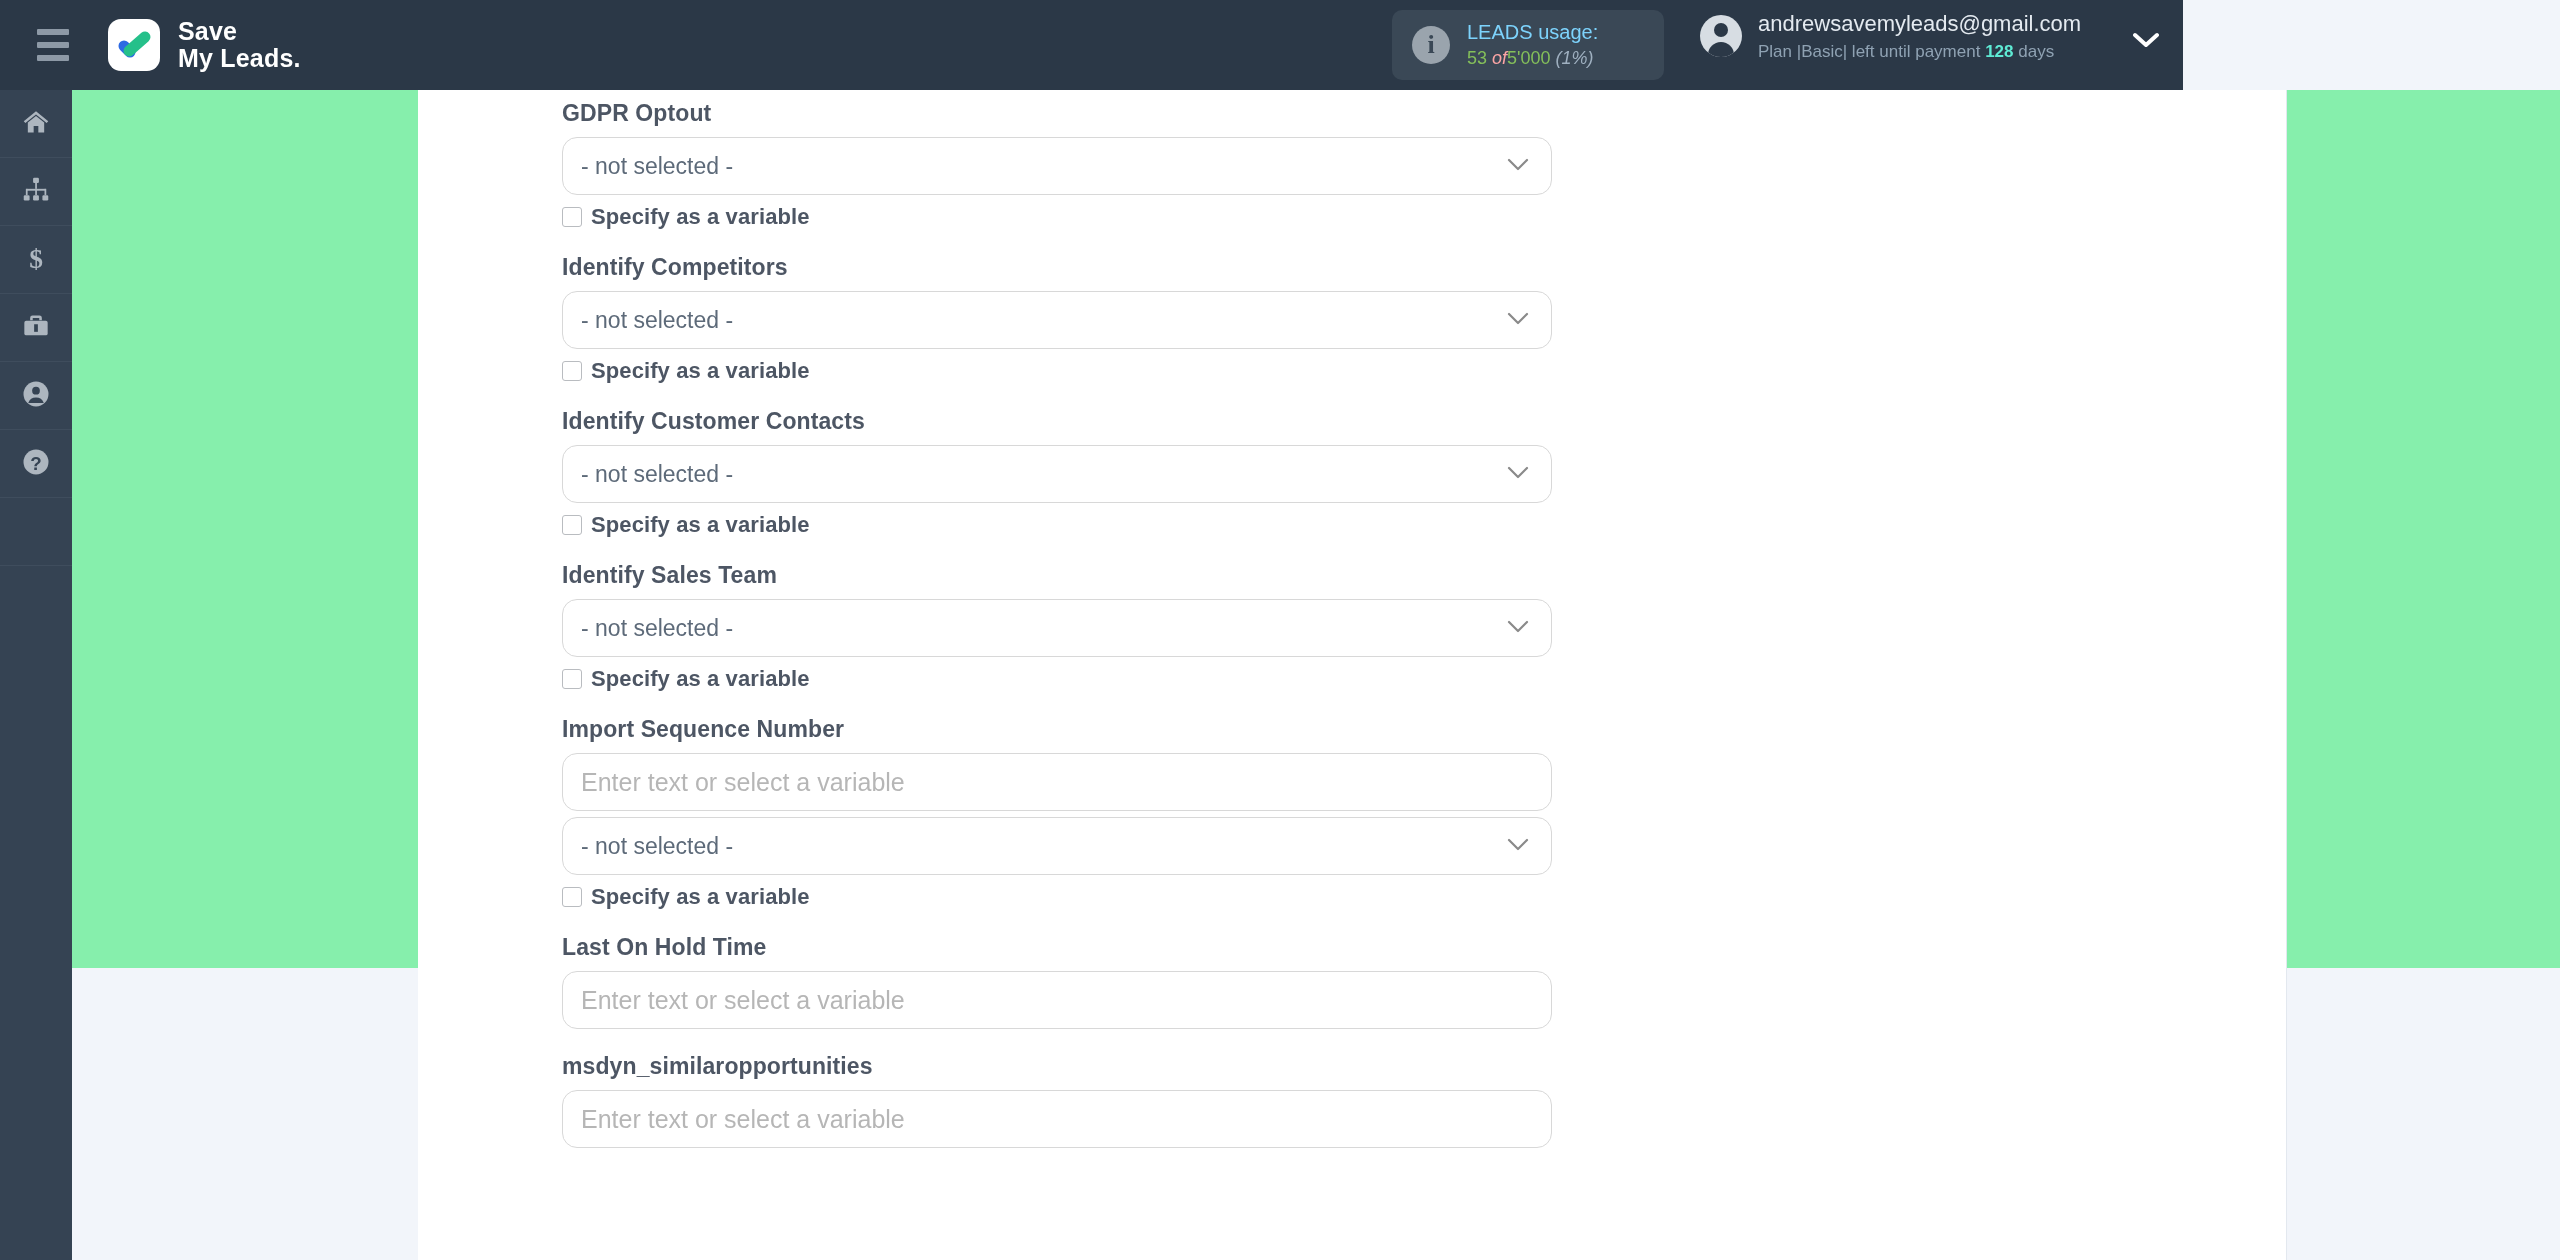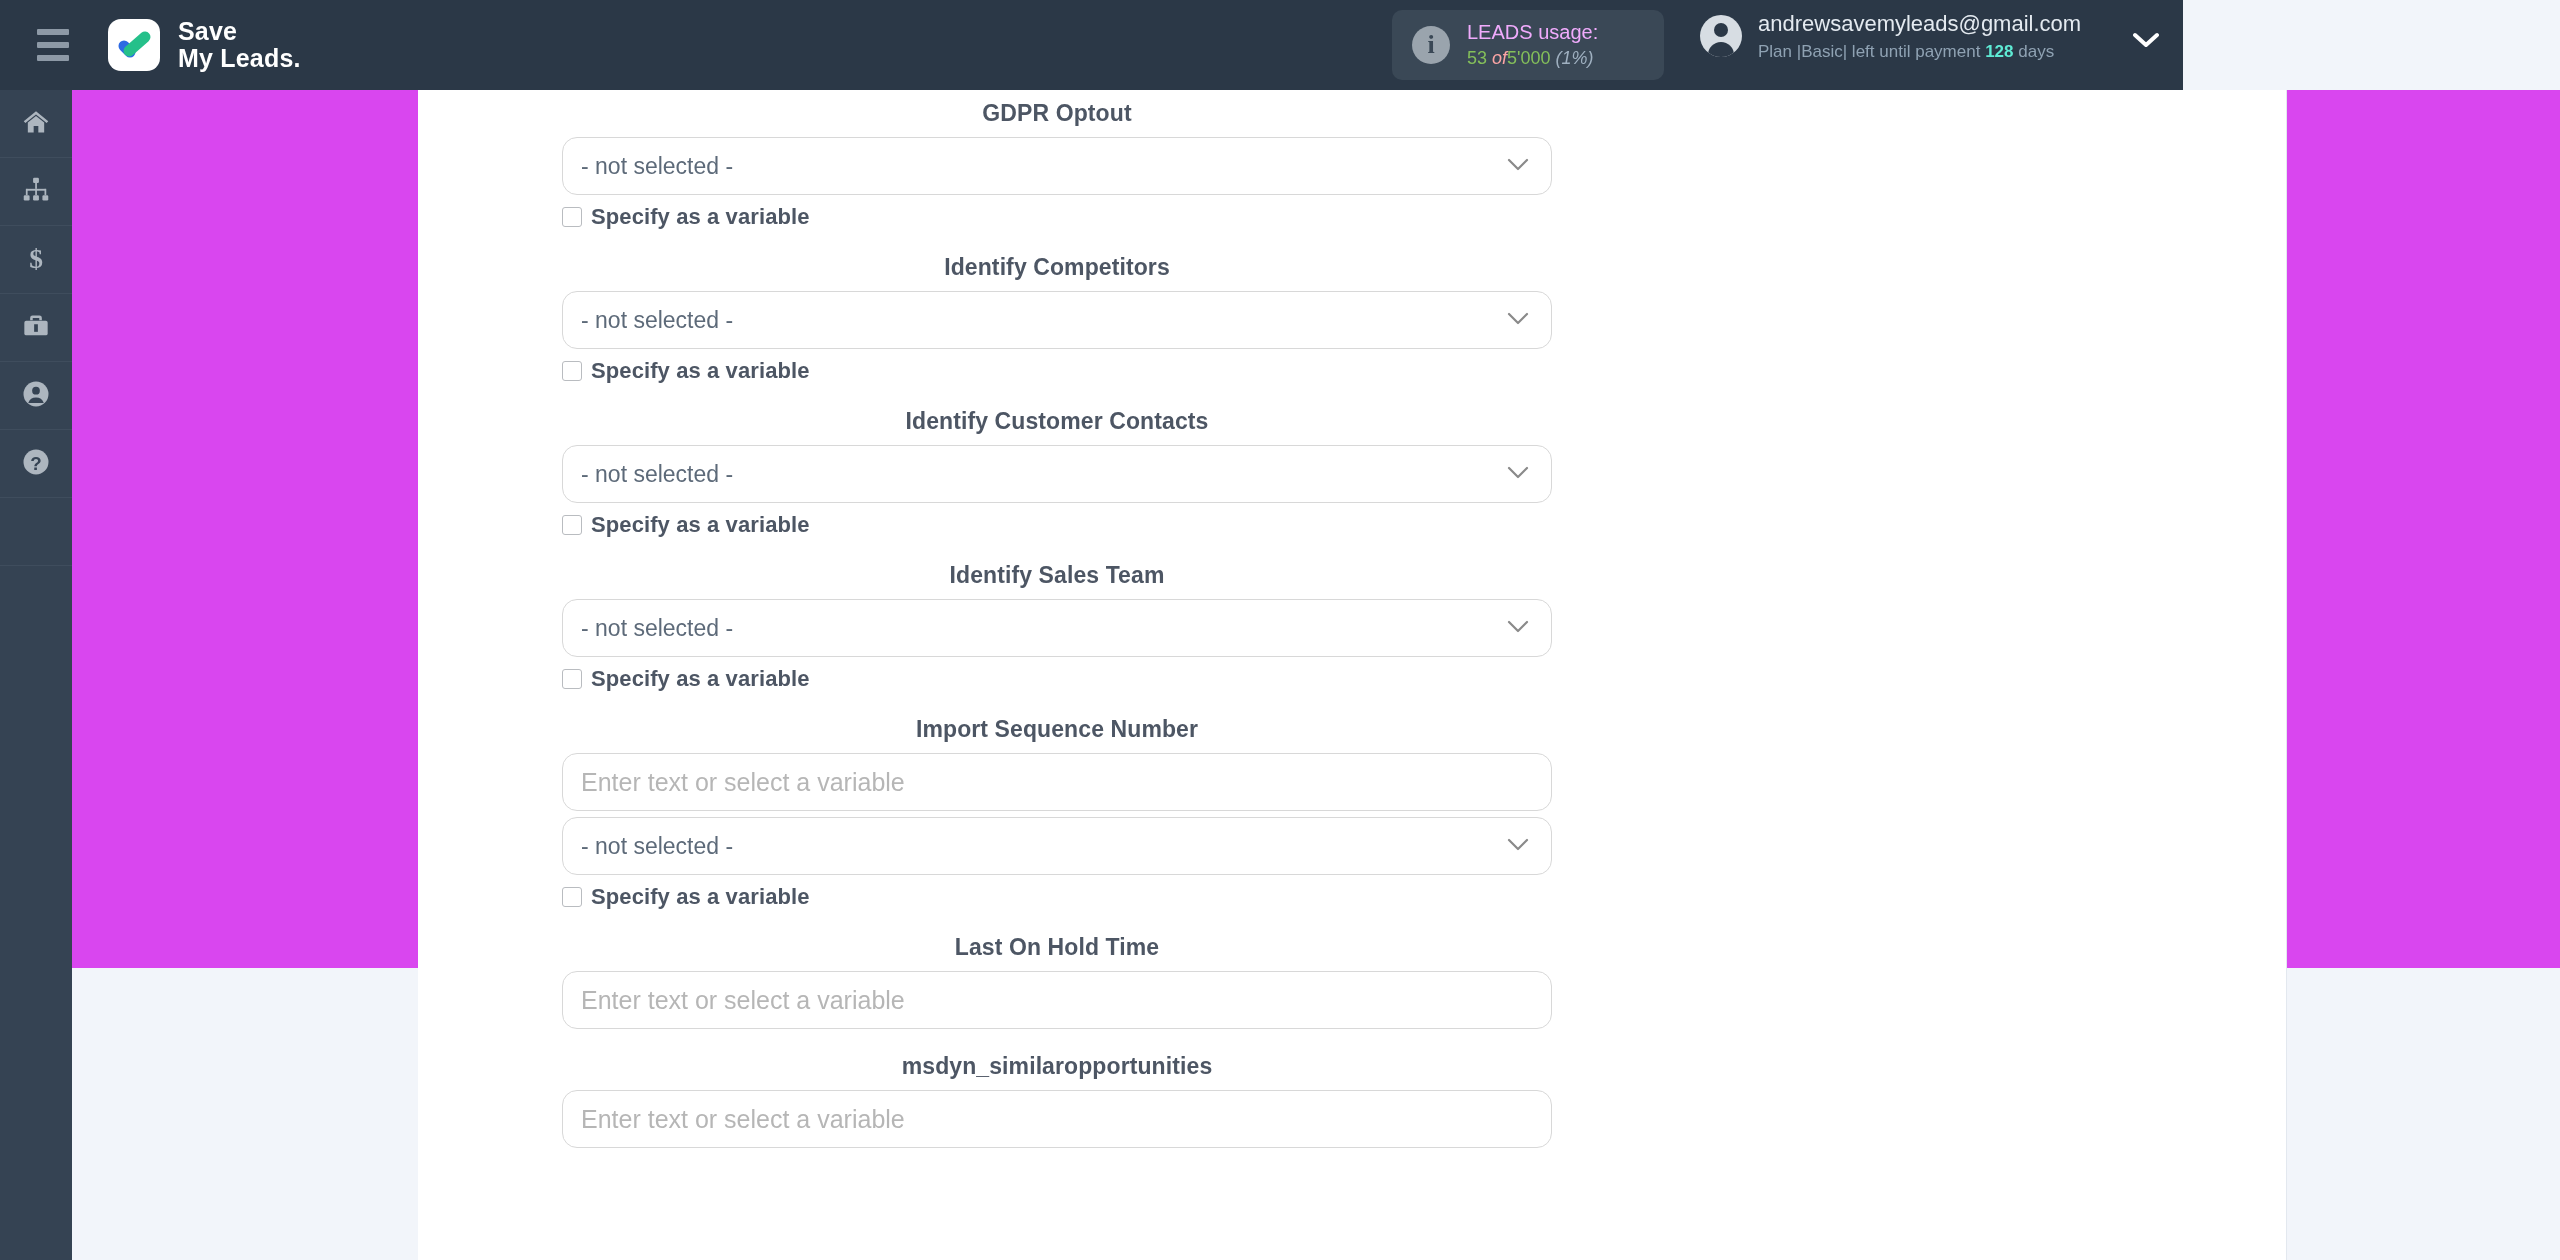--- a/index.html
+++ b/index.html
@@ -85,21 +85,21 @@
     color: #3a4856;
     font-family: "Liberation Serif", serif;
     font-weight: bold;
     font-size: 26px;
     display: flex;
     align-items: center;
     justify-content: center;
     flex: none;
   }
   .usage-lines { line-height: 1.35; }
-  .usage-title { color: #f0abfc; font-size: 20px; }
+  .usage-title { color: #7dd3fc; font-size: 20px; }
   .usage-sub { font-size: 18px; }
   .usage-sub .num { color: #84bf5a; }
   .usage-sub .of { color: #fca5a5; font-style: italic; margin-top: 16px; }
   .usage-sub .pct { color: #9fb0c0; font-style: italic; }
 
   .account {
     position: absolute;
     left: 1700px;
     top: 8px;
     display: flex;
@@ -160,23 +160,22 @@
     cursor: pointer;
   }
   .rail-item svg { fill: #adb6bf; }
 
   
   .canvas {
     position: absolute;
     top: 90px; left: 72px;
     width: 2488px;
     height: 878px;
-    background: #d946ef;
+    background: #86efac;
     z-index: 5;
-    text-align: center;
   }
   .content-panel {
     position: absolute;
     left: 346px;           
     top: 0;
     width: 1869px;         
     height: 1170px;
     background: #ffffff;
     border-right: 1px solid #e3e8ef;
   }

